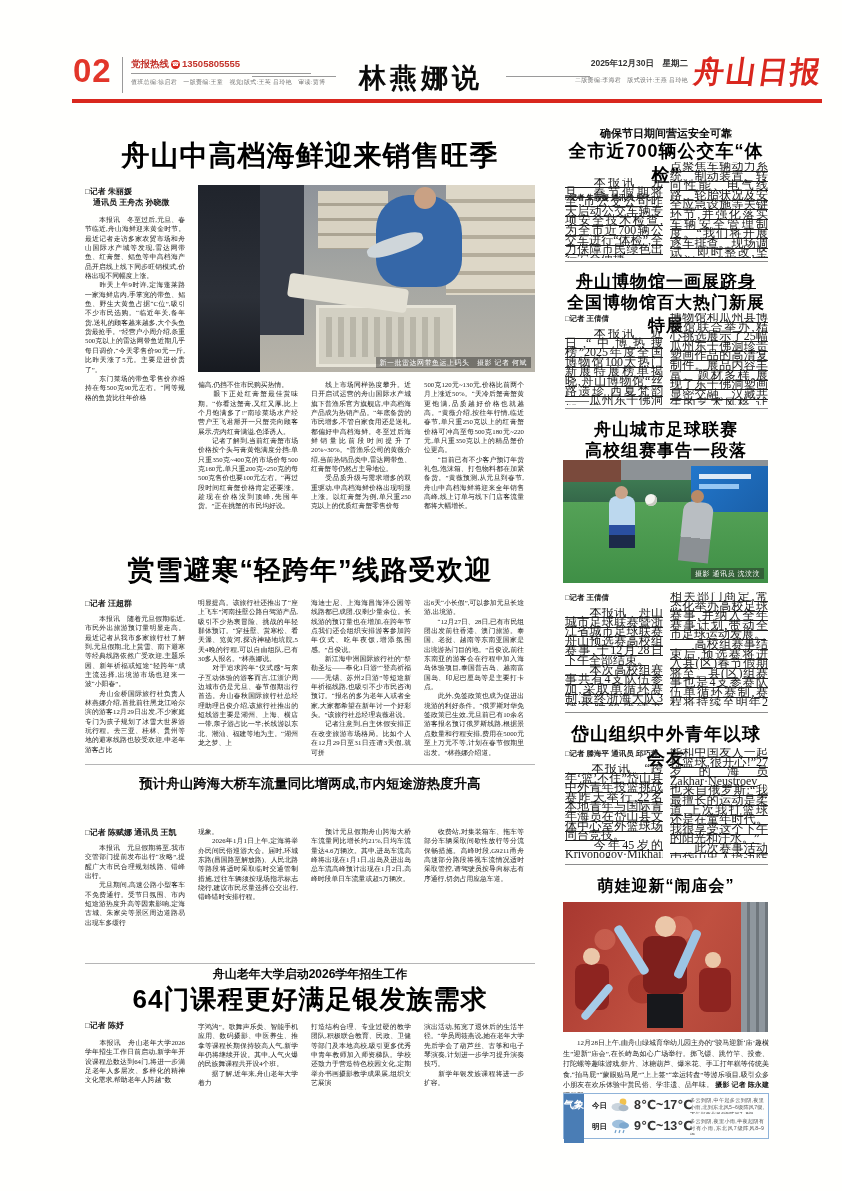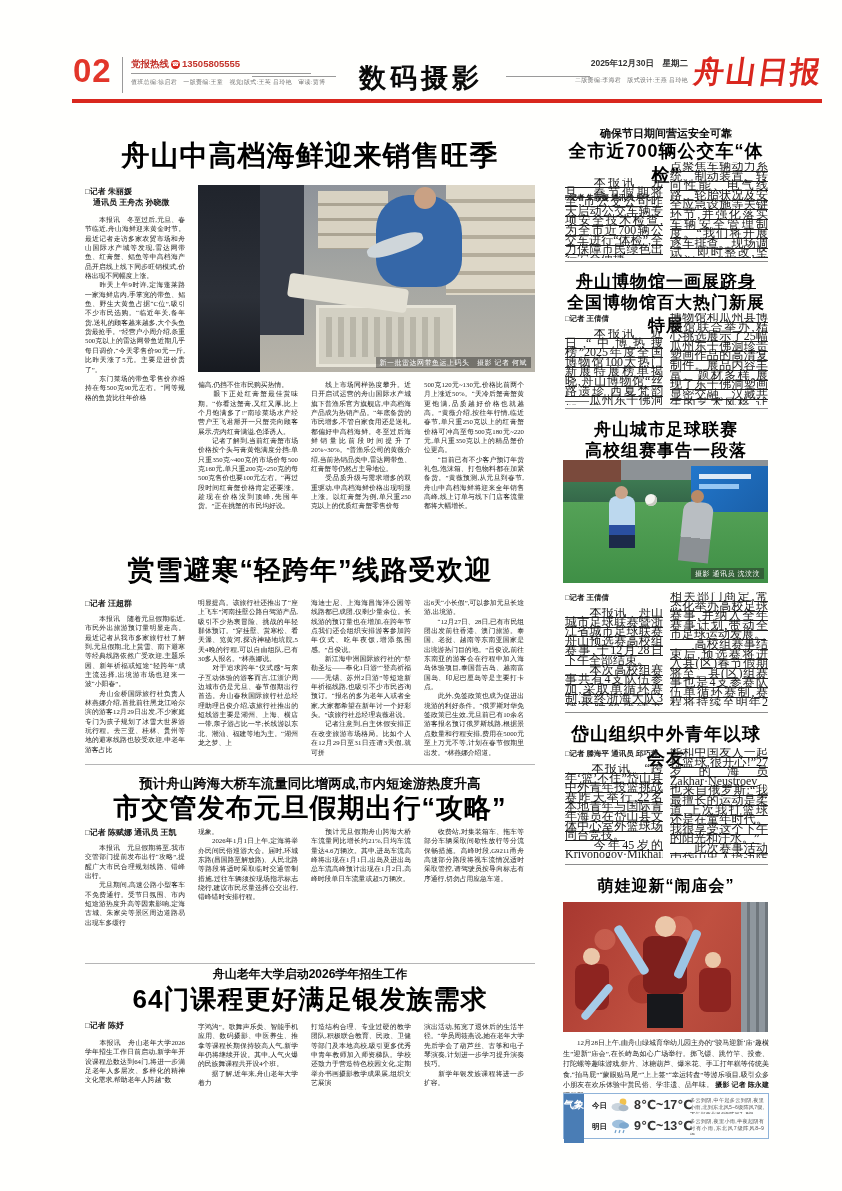--- a/index.html
+++ b/index.html
@@ -45,21 +45,21 @@
   <div class="abs pagenum" style="left:73px;top:52px;">02</div>
   <div class="abs vrule" style="left:122px;top:57px;height:36px;"></div>
 
   <div class="abs hotline" style="left:131px;top:58px;">
     <span>党报热线</span><span class="phoneicon">☎</span><span>13505805555</span>
   </div>
   <div class="abs hline" style="left:131px;top:73px;width:180px;"></div>
   <div class="abs staff" style="left:131px;top:78px;width:230px;">值班总编:徐启君　一版责编:王童　视觉|版式:王英 吕玲艳　审读:贾博</div>
 
   <div class="abs hline" style="left:252px;top:76px;width:84px;"></div>
-  <div class="abs sectiontitle" style="left:338px;top:60px;width:166px;">数码摄影</div>
+  <div class="abs sectiontitle" style="left:338px;top:60px;width:166px;">林燕娜说</div>
   <div class="abs hline" style="left:506px;top:76px;width:84px;"></div>
 
   <div class="abs dateline" style="left:560px;top:58px;width:128px;">2025年12月30日　星期二</div>
   <div class="abs staff" style="left:510px;top:76px;width:178px;text-align:right;">二版责编:李海君　版式设计:王燕 吕玲艳</div>
   <div class="abs masthead" style="left:694px;top:52px;">舟山日报</div>
 
   <div class="abs redrule" style="left:72px;top:99px;width:750px;height:3.5px;"></div>
 
   <div class="abs headline" style="left:85px;top:137px;width:450px;font-size:28px;">舟山中高档海鲜迎来销售旺季</div>
   <div class="abs byline" style="left:85px;top:186px;width:110px;">□记者 朱丽媛
@@ -99,21 +99,20 @@
   <div class="abs bodycol" style="left:311px;top:598px;width:100px;height:159px;">海迪士尼、上海海昌海洋公园等线路都已成团,仅剩少量余位。长线游的预订量也在增加,在跨年节点我们还会组织安排游客参加跨年仪式、吃年夜饭,增添氛围感。”吕俊说。
 　　新江海中洲国际旅行社的“祭勒圣坛——奉化1日游”“登高祈福——无锡、苏州2日游”等短途新年祈福线路,也吸引不少市民咨询预订。“报名的多为老年人或者全家,大家都希望在新年讨一个好彩头。”该旅行社总经理袁薇君说。
 　　记者注意到,自主休假安排正在改变旅游市场格局。比如个人在12月29日至31日连请3天假,就可拼</div>
   <div class="abs bodycol" style="left:424px;top:598px;width:100px;height:159px;">出6天“小长假”,可以参加元旦长途游,出境游。
 　　“12月27日、28日,已有市民组团出发前往香港、澳门旅游。泰国、老挝、越南等东南亚国家是出境游热门目的地。”吕俊说,前往东南亚的游客会在行程中加入海岛体验项目,泰国普吉岛、越南富国岛、印尼巴厘岛等是主要打卡点。
 　　此外,免签政策也成为促进出境游的利好条件。“俄罗斯对华免签政策已生效,元旦前已有10余名游客报名预订俄罗斯线路,根据景点数量和行程安排,费用在5000元至上万元不等,计划在春节假期里出发。”林燕娜介绍道。</div>
 
   <div class="abs divider light" style="left:85px;top:764px;width:450px;"></div>
 
   <div class="abs kicker" style="left:85px;top:775px;width:450px;font-size:13.5px;">预计舟山跨海大桥车流量同比增两成,市内短途游热度升高</div>
-  <div class="abs headline" style="left:85px;top:790px;width:450px;font-size:27px;">市交管发布元旦假期出行“攻略”</div>
   <div class="abs byline" style="left:85px;top:827px;width:140px;">□记者 陈赋娜 通讯员 王凯</div>
   <div class="abs bodycol" style="left:85px;top:843px;width:100px;height:119px;">　　本报讯　元旦假期将至,我市交管部门提前发布出行“攻略”,提醒广大市民合理规划线路、错峰出行。
 　　元旦期间,高速公路小型客车不免费通行。受节日氛围、市内短途游热度升高等因素影响,定海古城、朱家尖等景区周边道路易出现车多缓行</div>
   <div class="abs bodycol" style="left:198px;top:827px;width:100px;height:135px;">现象。
 　　2026年1月1日上午,定海将举办民间民俗巡游大会。届时,环城东路(昌国路至解放路)、人民北路等路段将适时采取临时交通管制措施,过往车辆须按现场指示标志绕行,建议市民尽量选择公交出行,错峰错时安排行程。</div>
   <div class="abs bodycol" style="left:311px;top:827px;width:100px;height:135px;">　　预计元旦假期舟山跨海大桥车流量同比增长约21%,日均车流量达4.6万辆次。其中,进岛车流高峰将出现在1月1日,出岛及进出岛总车流高峰预计出现在1月2日,高峰时段单日车流量或超5万辆次。</div>
   <div class="abs bodycol" style="left:424px;top:827px;width:100px;height:135px;">　　收费站,对集装箱车、拖车等部分车辆采取间歇性放行等分流保畅措施。高峰时段,G9211甬舟高速部分路段将视车流情况适时采取管控,请驾驶员按导向标志有序通行,切勿占用应急车道。</div>
 
   <div class="abs divider light" style="left:85px;top:963px;width:450px;"></div>
 

